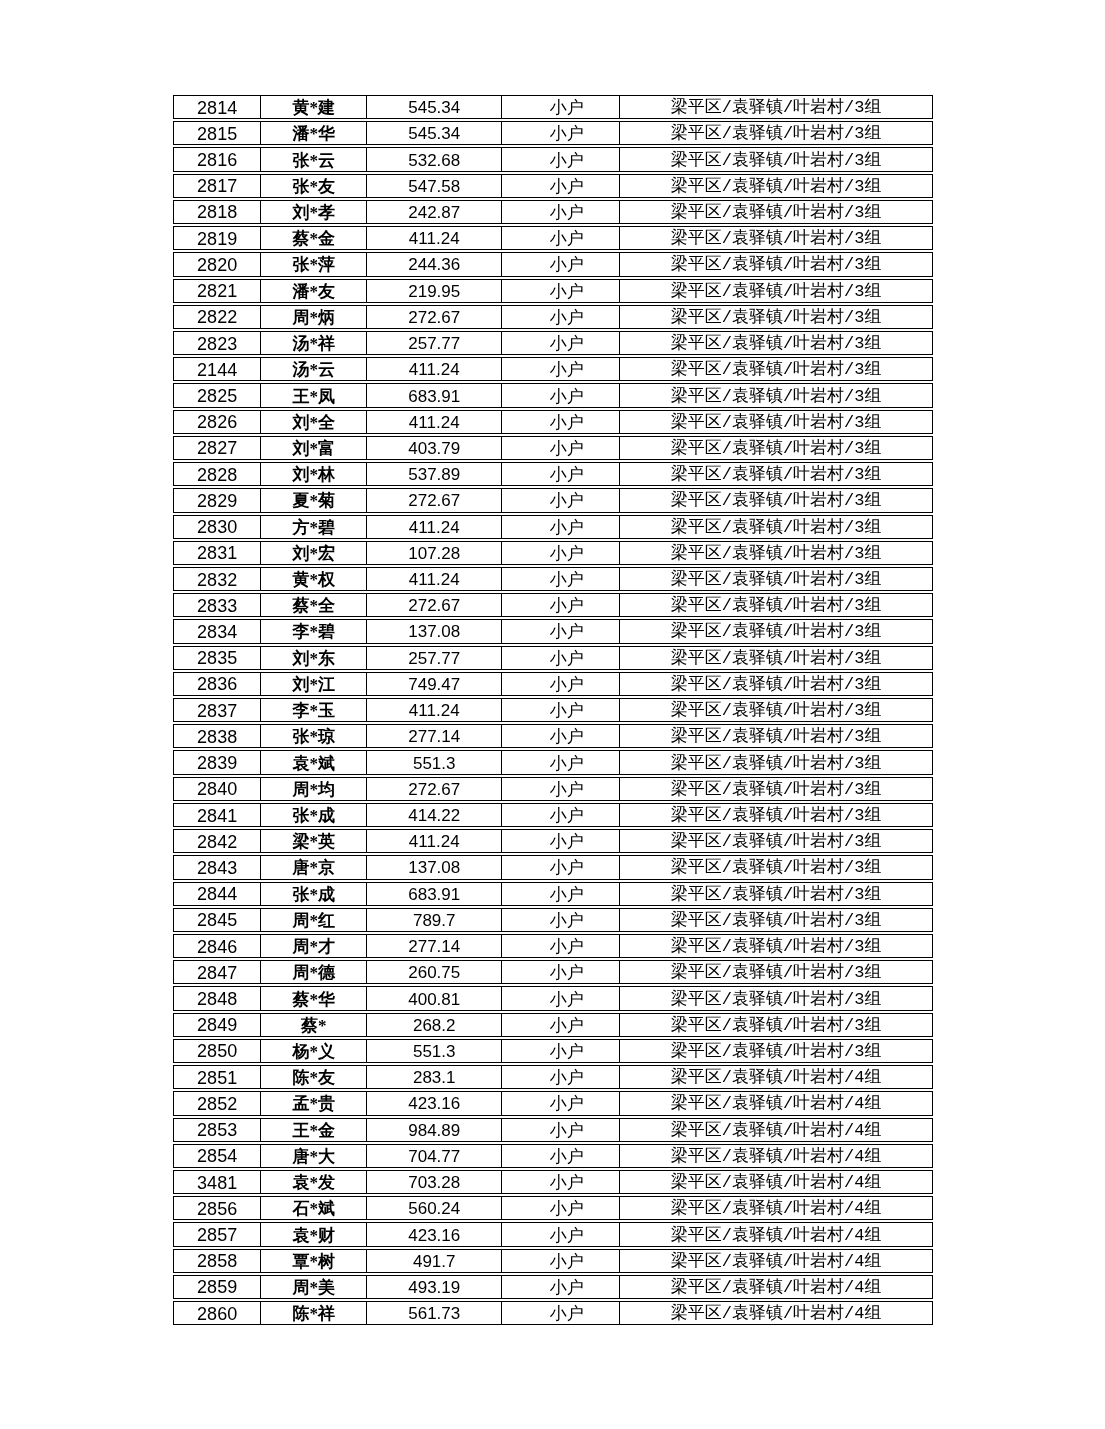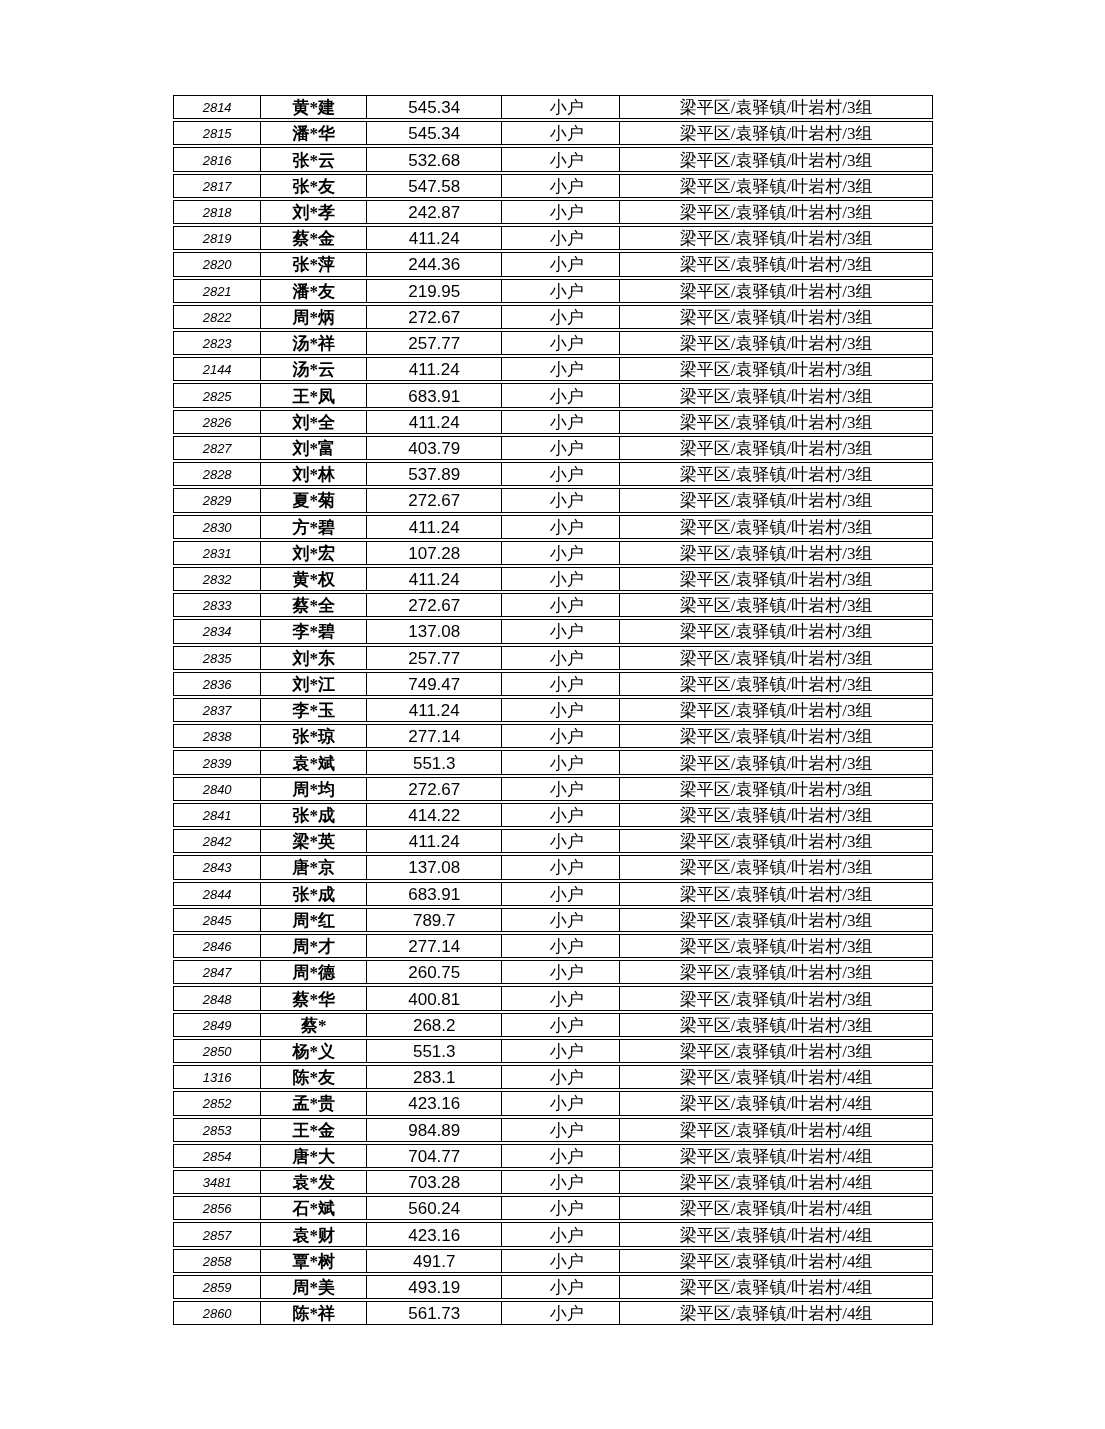--- a/index.html
+++ b/index.html
@@ -38,25 +38,25 @@
     border-right: 1.5px solid #000000;
     white-space: nowrap;
     overflow: hidden;
     font-size: 17px;
     line-height: 1;
     padding-top: 1px;
   }
   .cell:last-child {
     border-right: none;
   }
-  .c-id    { width: 11.7%; font-family: "Liberation Sans", sans-serif; font-size: 13px; font-style: italic; }
+  .c-id    { width: 11.7%; font-family: "Liberation Sans", sans-serif; font-size: 18px; }
   .c-name  { width: 14.2%; font-family: "Liberation Serif", serif; font-weight: bold; }
   .c-value { width: 18.1%; font-family: "Liberation Sans", sans-serif; font-size: 17px; }
   .c-type  { width: 14.2%; font-family: "Liberation Serif", serif; margin-left: 12px; }
-  .c-loc   { width: 41.8%; font-family: Liberation Serif, serif; }
+  .c-loc   { width: 41.8%; font-family: Liberation Mono, monospace; }
 </style>
 </head>
 <body>
 
 <div class="doc-table" id="doc-table">
   <div class="row">
     <div class="cell c-id">2814</div>
     <div class="cell c-name">黄*建</div>
     <div class="cell c-value">545.34</div>
     <div class="cell c-type">小户</div>
@@ -345,21 +345,21 @@
 
   <div class="row">
     <div class="cell c-id">2850</div>
     <div class="cell c-name">杨*义</div>
     <div class="cell c-value">551.3</div>
     <div class="cell c-type">小户</div>
     <div class="cell c-loc">梁平区/袁驿镇/叶岩村/3组</div>
   </div>
 
   <div class="row">
-    <div class="cell c-id">1316</div>
+    <div class="cell c-id">2851</div>
     <div class="cell c-name">陈*友</div>
     <div class="cell c-value">283.1</div>
     <div class="cell c-type">小户</div>
     <div class="cell c-loc">梁平区/袁驿镇/叶岩村/4组</div>
   </div>
 
   <div class="row">
     <div class="cell c-id">2852</div>
     <div class="cell c-name">孟*贵</div>
     <div class="cell c-value">423.16</div>

